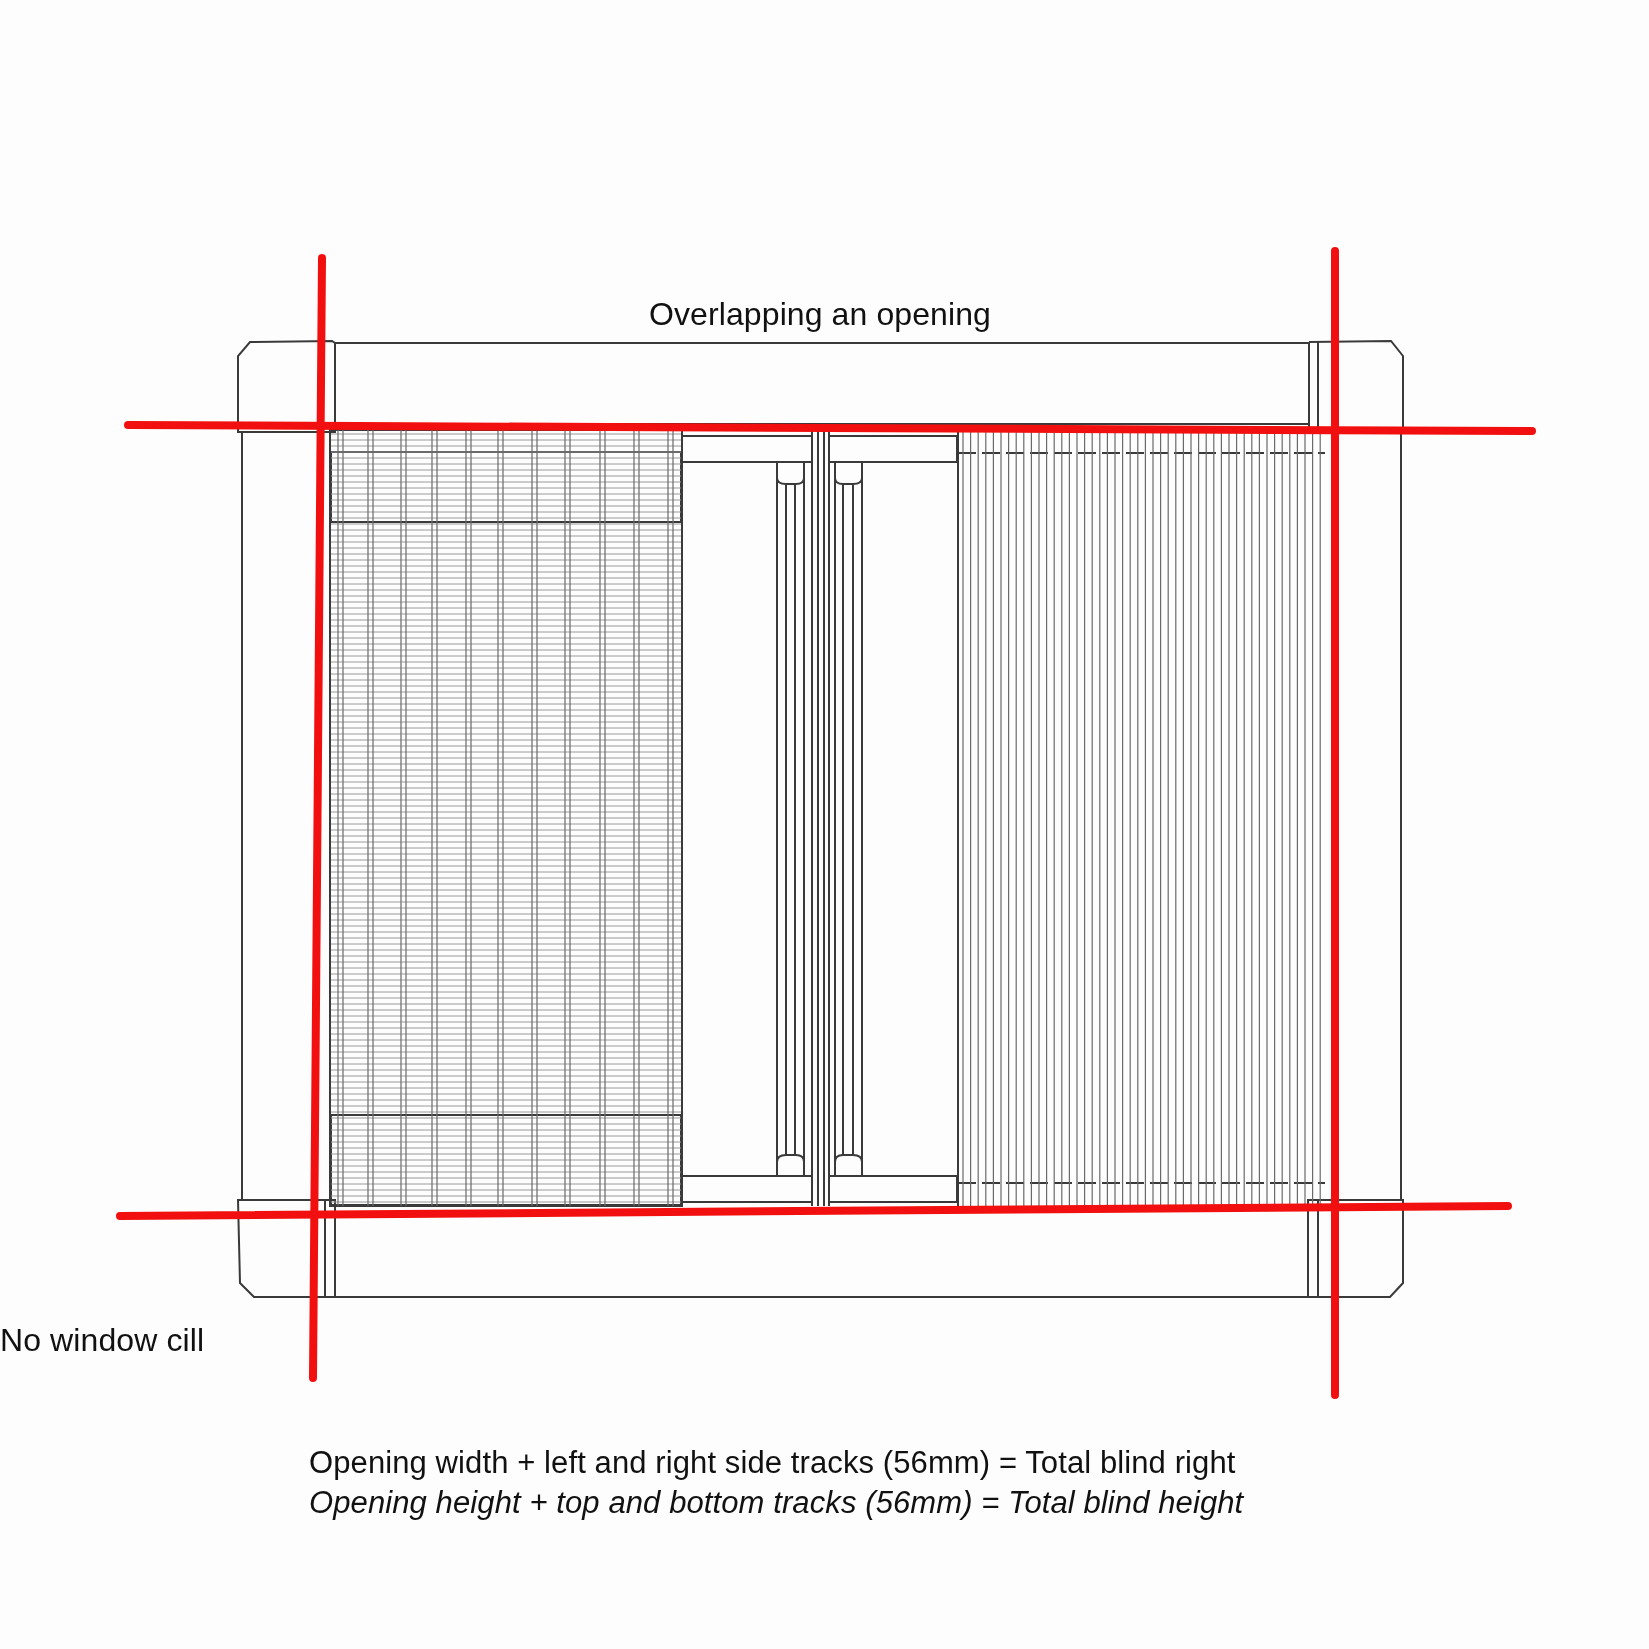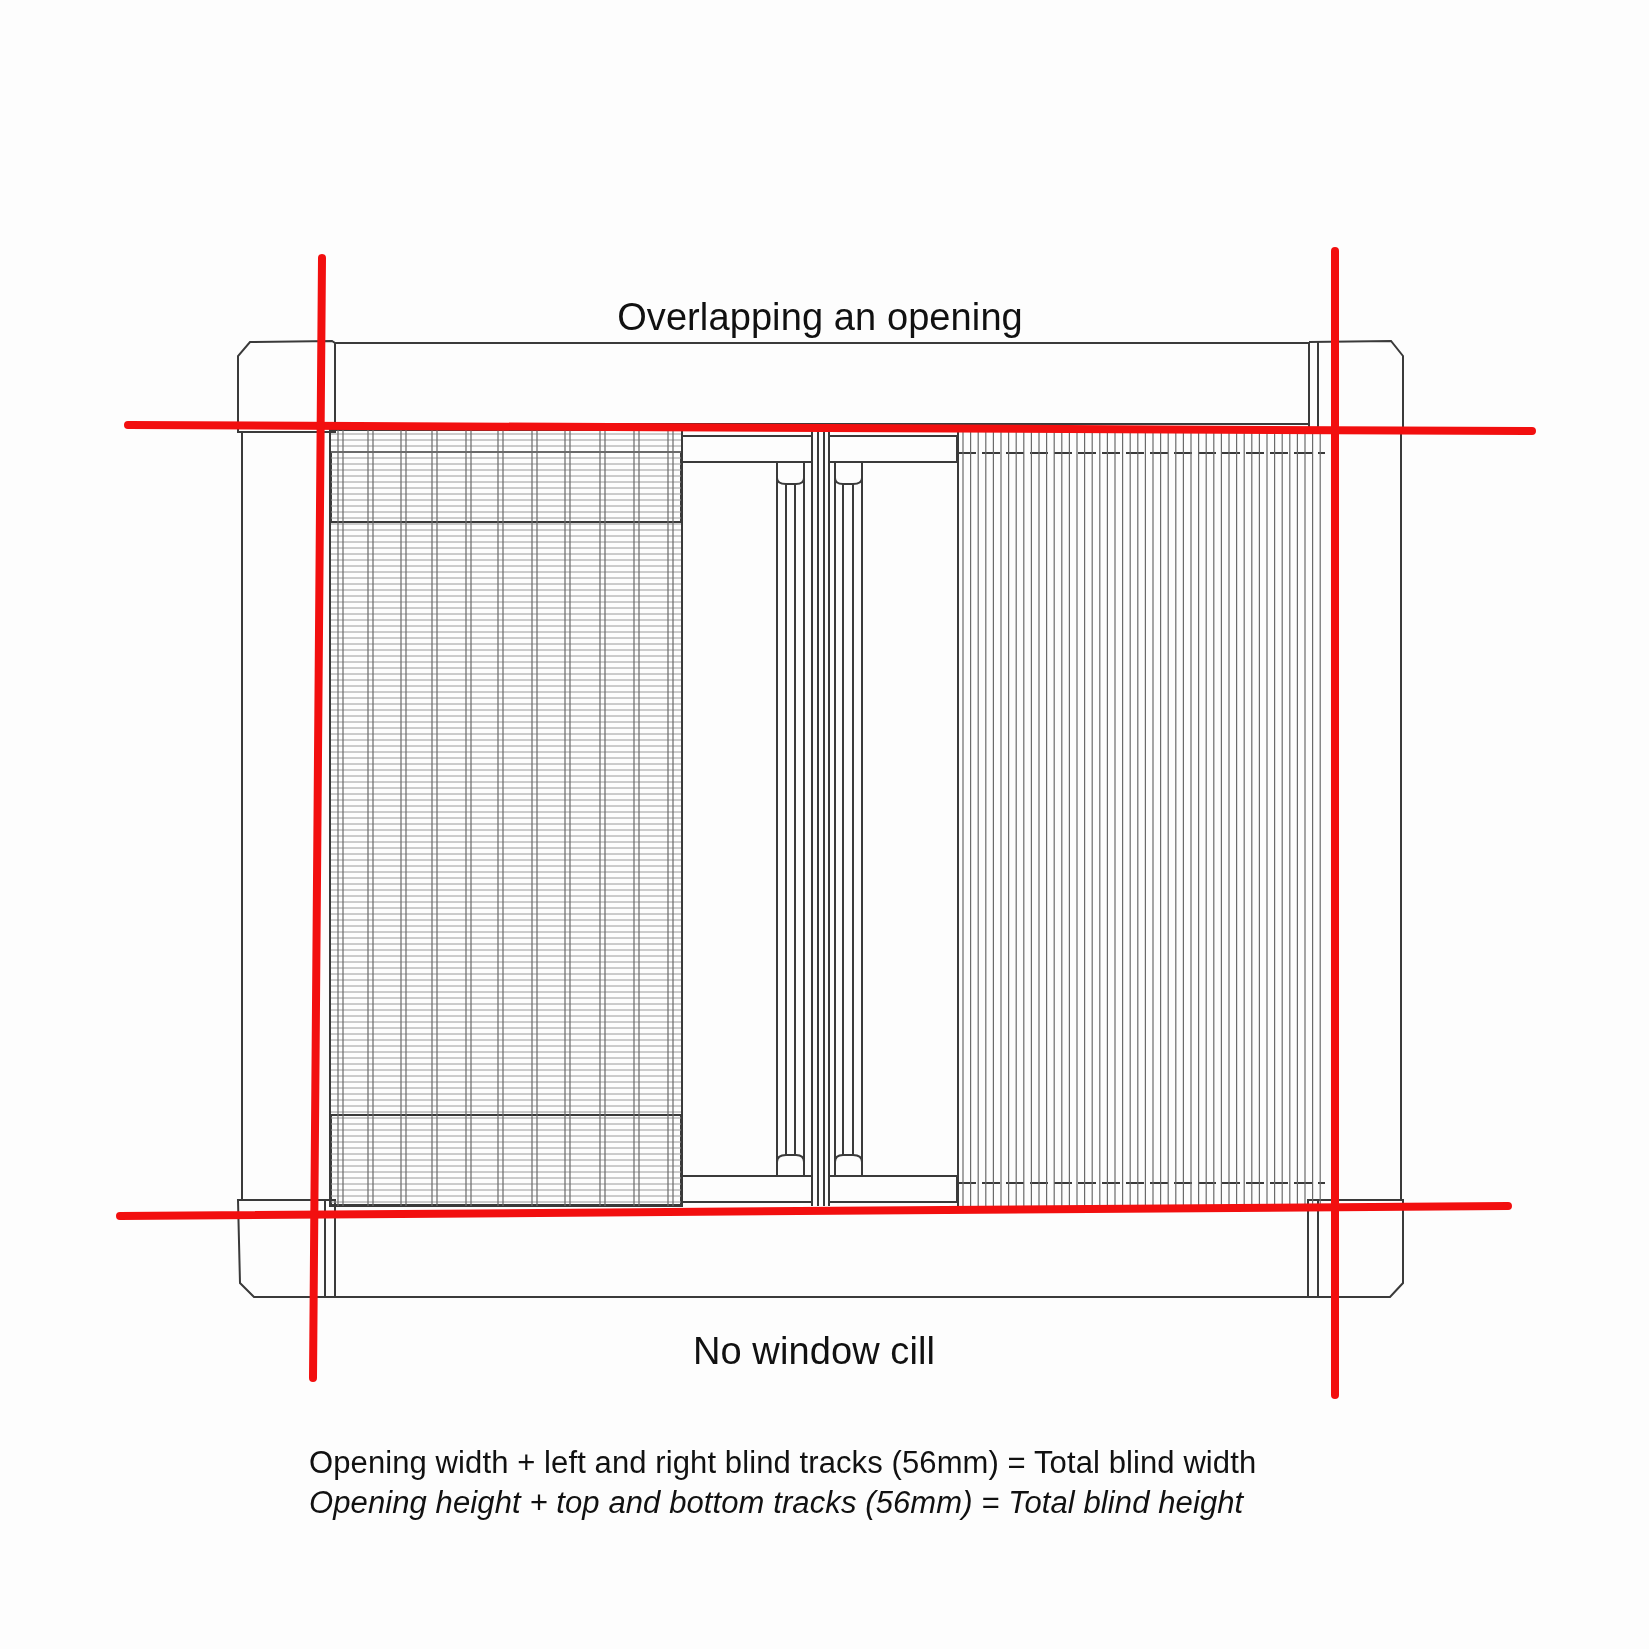--- a/index.html
+++ b/index.html
@@ -1,21 +1,21 @@
 <!DOCTYPE html>
 <html><head>
 <meta charset="utf-8">
 <style>
   html, body { margin: 0; padding: 0; background: #fdfdfd; }
   body { width: 1649px; height: 1649px; overflow: hidden; position: relative;
          font-family: "Liberation Sans", "DejaVu Sans", sans-serif; color: #111; }
   #canvas { position: absolute; left: 0; top: 0; width: 1649px; height: 1649px; }
-  .label { position: absolute; white-space: nowrap; font-size: 38px; color: #111; letter-spacing: 0.1px; }
+  .label { position: absolute; white-space: nowrap; font-size: 32px; color: #111; letter-spacing: 0.1px; }
   #title-top { left: 0; width: 1640px; text-align: center; top: 296px; }
-  #title-bottom { left: 0; width: 1628px; text-align: center; top: 1322px; margin-top: 8px; }
+  #title-bottom { left: 0; width: 1628px; top: 1322px; }
   .formula { left: 309px; font-size: 31px; }
   #formula-1 { top: 1445px; }
   #formula-2 { top: 1485px; font-style: italic; }
   .stroke { stroke: #3a3a3a; fill: none; stroke-width: 2; }
   .thin { stroke: #6a6a6a; fill: none; stroke-width: 1.2; }
   .hair { stroke: #9a9a9a; fill: none; stroke-width: 1; }
   .red { stroke: #f20f0f; stroke-width: 8; stroke-linecap: round; fill: none; }
 </style>
 </head>
 <body>
@@ -285,14 +285,14 @@
   <g>
     <line class="red" x1="128" y1="425" x2="1532" y2="431"></line>
     <line class="red" x1="120" y1="1216" x2="1508" y2="1206"></line>
     <line class="red" x1="322" y1="258" x2="313" y2="1378"></line>
     <line class="red" x1="1335" y1="251" x2="1335" y2="1395"></line>
   </g>
 </svg>
 
 <div class="label" id="title-top">Overlapping an opening</div>
 <div class="label" id="title-bottom">No window cill</div>
-<div class="label formula" id="formula-1">Opening width + left and right blind tracks (56mm) = Total blind width</div>
+<div class="label formula" id="formula-1">Opening width + left and right side tracks (56mm) = Total blind right</div>
 <div class="label formula" id="formula-2">Opening height + top and bottom tracks (56mm) = Total blind height</div>
 
 </body></html>

